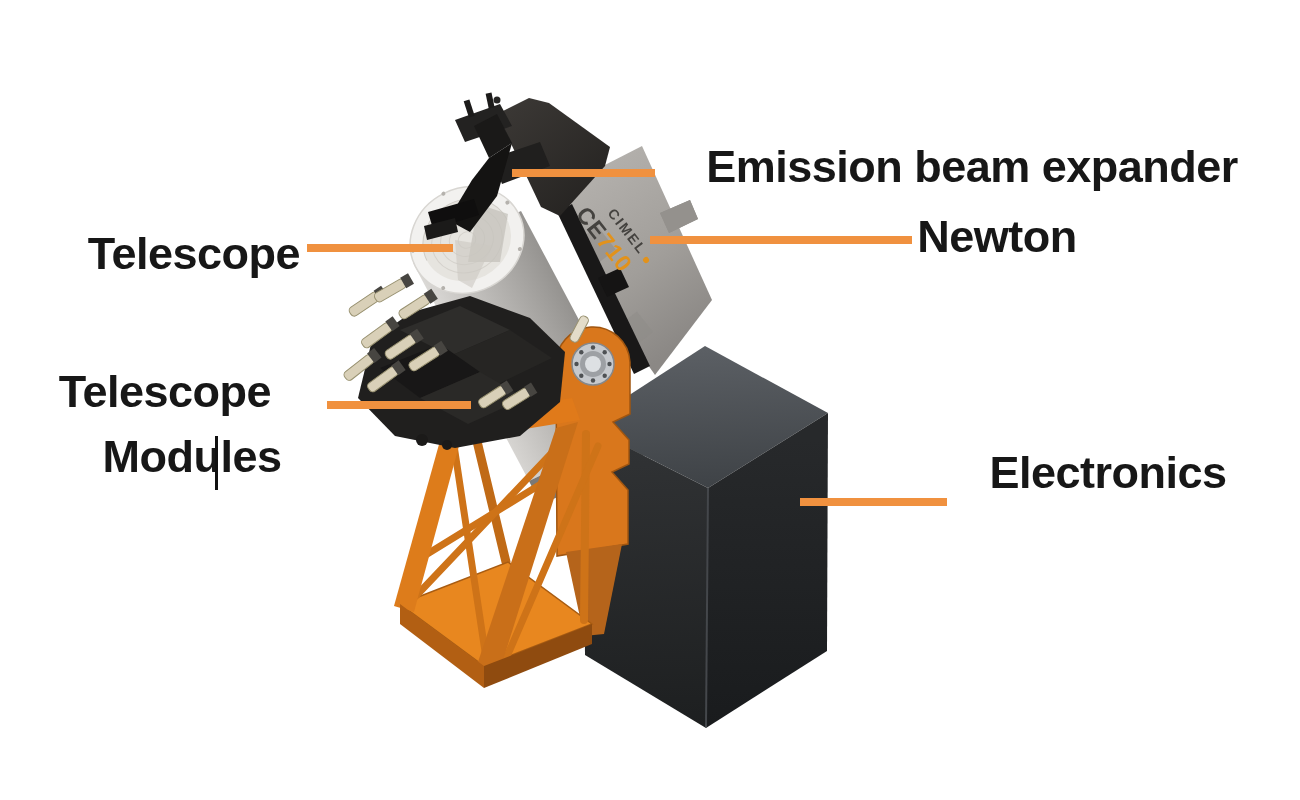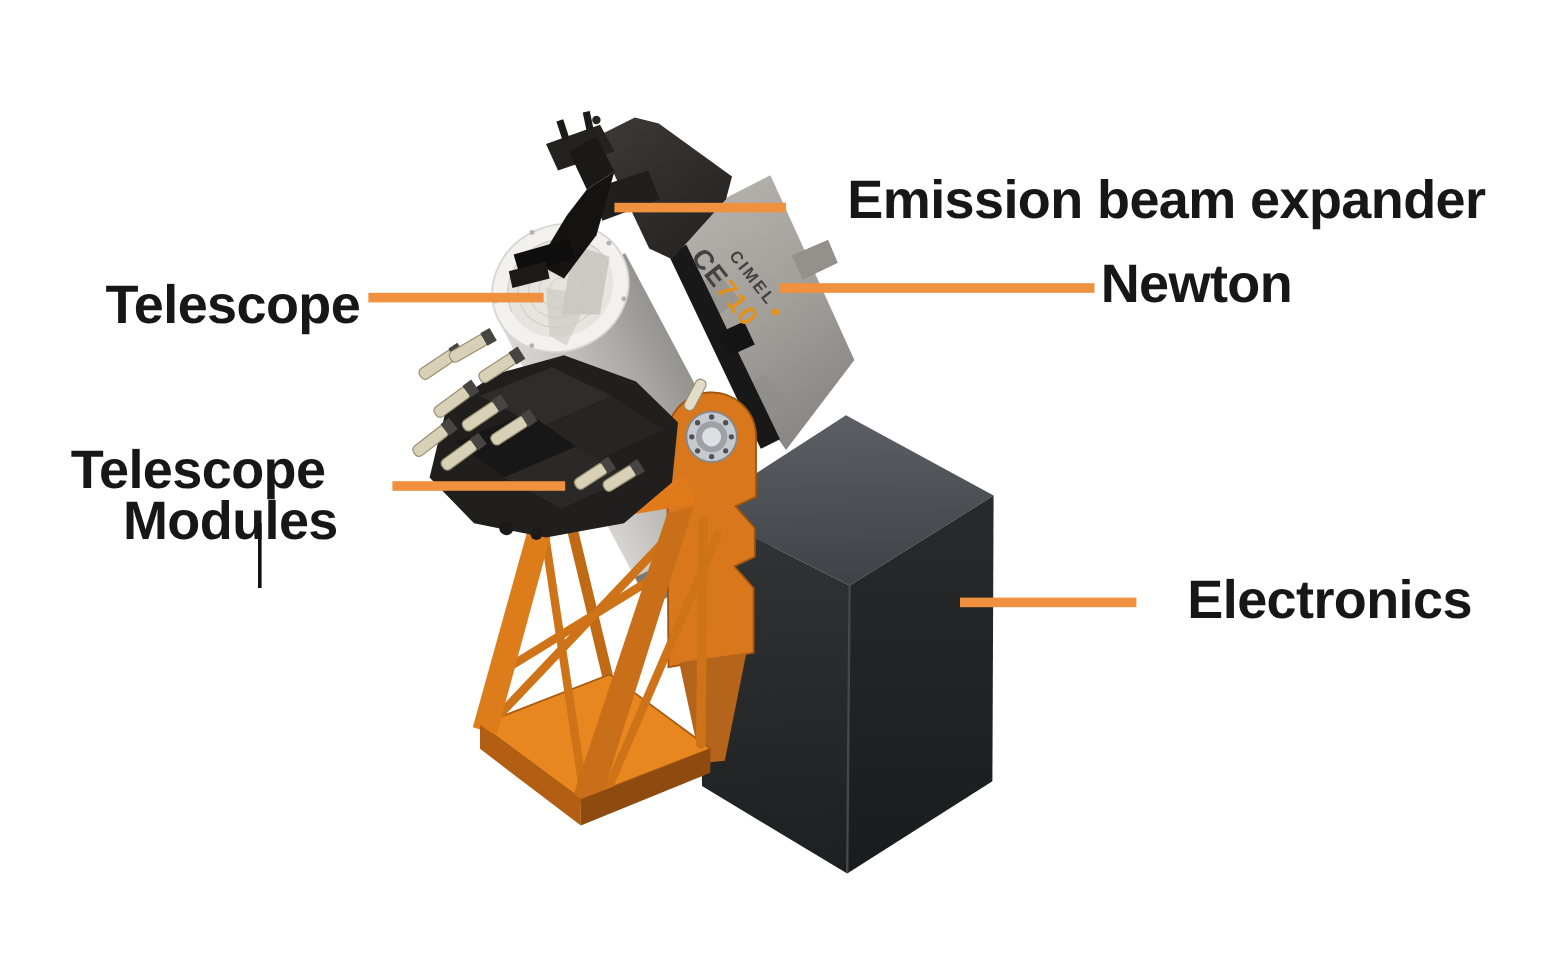--- a/index.html
+++ b/index.html
@@ -213,17 +213,17 @@
   <div class="leader" style="left:650px;top:236px;width:262px;"></div>
   <div class="leader" style="left:327px;top:401px;width:144px;"></div>
   <div class="leader" style="left:800px;top:498px;width:147px;"></div>
 
   <div class="lbl" style="left:19px;top:230px;width:350px;">Telescope</div>
 
   <div class="lbl" style="left:672px;top:143px;width:600px;text-align:center;">Emission beam expander</div>
   <div class="lbl" style="left:847px;top:213px;width:300px;">Newton</div>
 
   <div class="lbl" style="left:0px;top:368px;width:330px;">Telescope</div>
-  <div class="lbl" style="left:27px;top:410px;width:330px;">Modules</div>
+  <div class="lbl" style="left:27px;top:433px;width:330px;">Modules</div>
   <div class="caret" style="left:215px;top:436px;height:54px;"></div>
 
-  <div class="lbl" style="left:958px;top:476px;width:300px;">Electronics</div>
+  <div class="lbl" style="left:958px;top:449px;width:300px;">Electronics</div>
 </div>
 
 </body></html>

